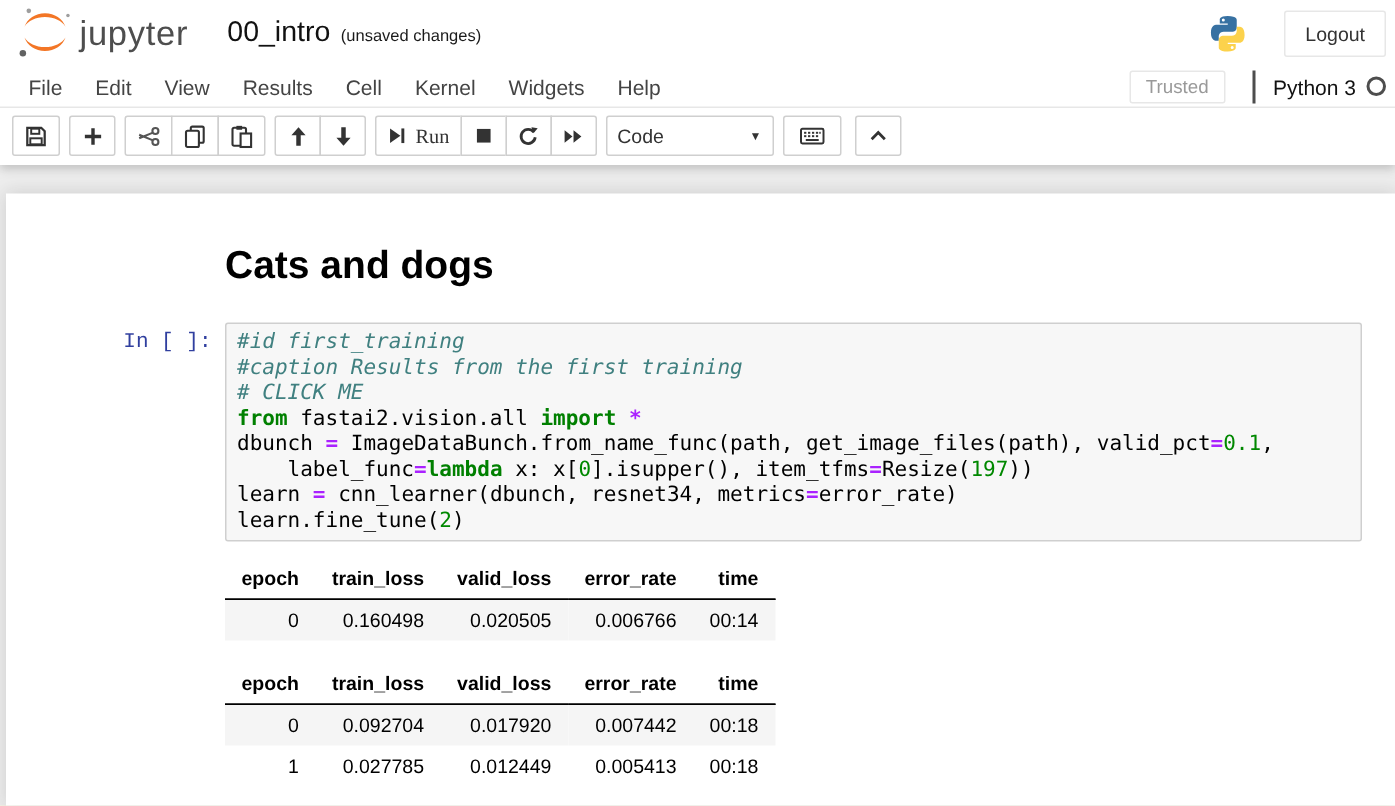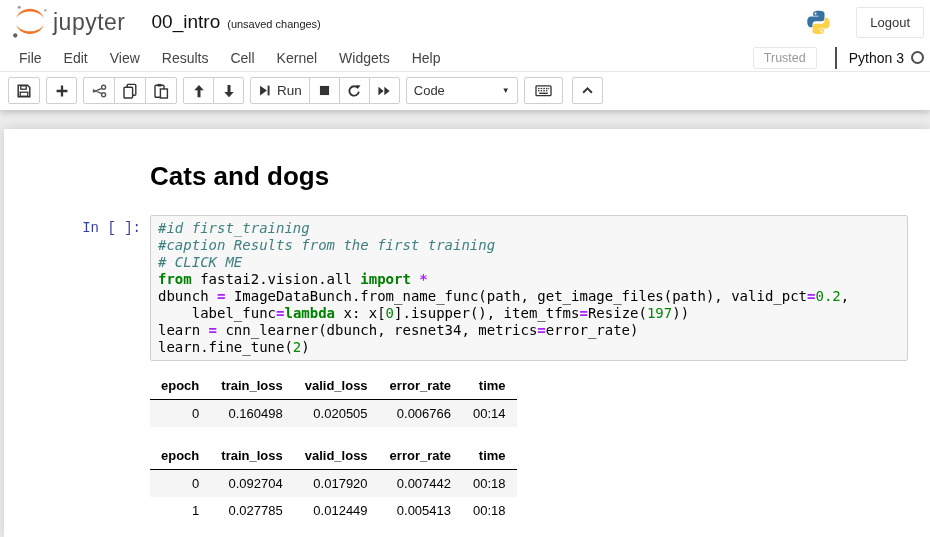--- a/index.html
+++ b/index.html
@@ -38,21 +38,21 @@
   .kernel-circle { width:13px; height:13px; border:2px solid #4d4d4d; border-radius:50%;
                    display:inline-block; margin-left:7px; }
 
   
   .toolbar { display:flex; align-items:center; padding:5px 8px 6px 8px; height:38px; }
   .btn-group { display:flex; margin-right:6px; }
   .tb-btn { height:27px; min-width:31px; background:#fff; border:1px solid #cfcfcf;
             display:flex; align-items:center; justify-content:center; cursor:pointer;
             padding:0 7px; color:#333; }
   .btn-group .tb-btn + .tb-btn { margin-left:-1px; }
-  .btn-group .tb-btn:first-child { border-radius:2px 0 0 2px; }
+  .btn-group .tb-btn:first-child { border-radius:2px 0 0 2px;font-family:Liberation Serif, serif; }
   .btn-group .tb-btn:last-child { border-radius:0 2px 2px 0; }
   .btn-group .tb-btn:only-child { border-radius:2px; }
   .run-label { font-size:13.5px; color:#333; margin-left:6px; }
   .cell-type-select { width:112px; height:27px; border:1px solid #cfcfcf; border-radius:2px;
             background:#fff; display:flex; align-items:center; padding:0 7px; cursor:pointer;
             margin-right:6px; }
   .cell-type-value { font-size:13px; color:#333; flex:1; }
   .select-caret { font-size:8px; color:#333; }
   .tb-gap { width:3px; }
 
@@ -265,21 +265,21 @@
       </div>
 
       <div class="cell-row code-row">
         <div class="prompt">In [ ]:</div>
         <div class="code-input">
           <div>
               <div class="code-line"><span class="tok-com">#id first_training</span></div>
               <div class="code-line"><span class="tok-com">#caption Results from the first training</span></div>
               <div class="code-line"><span class="tok-com"># CLICK ME</span></div>
               <div class="code-line"><span class="tok-kw">from</span><span> fastai2.vision.all </span><span class="tok-kw">import</span><span> </span><span class="tok-op">*</span></div>
-              <div class="code-line"><span>dbunch </span><span class="tok-op">=</span><span> ImageDataBunch.from_name_func(path, get_image_files(path), valid_pct</span><span class="tok-op">=</span><span class="tok-num">0.2</span><span>,</span></div>
+              <div class="code-line"><span>dbunch </span><span class="tok-op">=</span><span> ImageDataBunch.from_name_func(path, get_image_files(path), valid_pct</span><span class="tok-op">=</span><span class="tok-num">0.1</span><span>,</span></div>
               <div class="code-line"><span>    label_func</span><span class="tok-op">=</span><span class="tok-kw">lambda</span><span> x: x[</span><span class="tok-num">0</span><span>].isupper(), item_tfms</span><span class="tok-op">=</span><span>Resize(</span><span class="tok-num">197</span><span>))</span></div>
               <div class="code-line"><span>learn </span><span class="tok-op">=</span><span> cnn_learner(dbunch, resnet34, metrics</span><span class="tok-op">=</span><span>error_rate)</span></div>
               <div class="code-line"><span>learn.fine_tune(</span><span class="tok-num">2</span><span>)</span></div>
             </div>
         </div>
       </div>
 
       <div class="cell-row output-row">
         <div class="prompt"></div>
         <div class="outputs">

